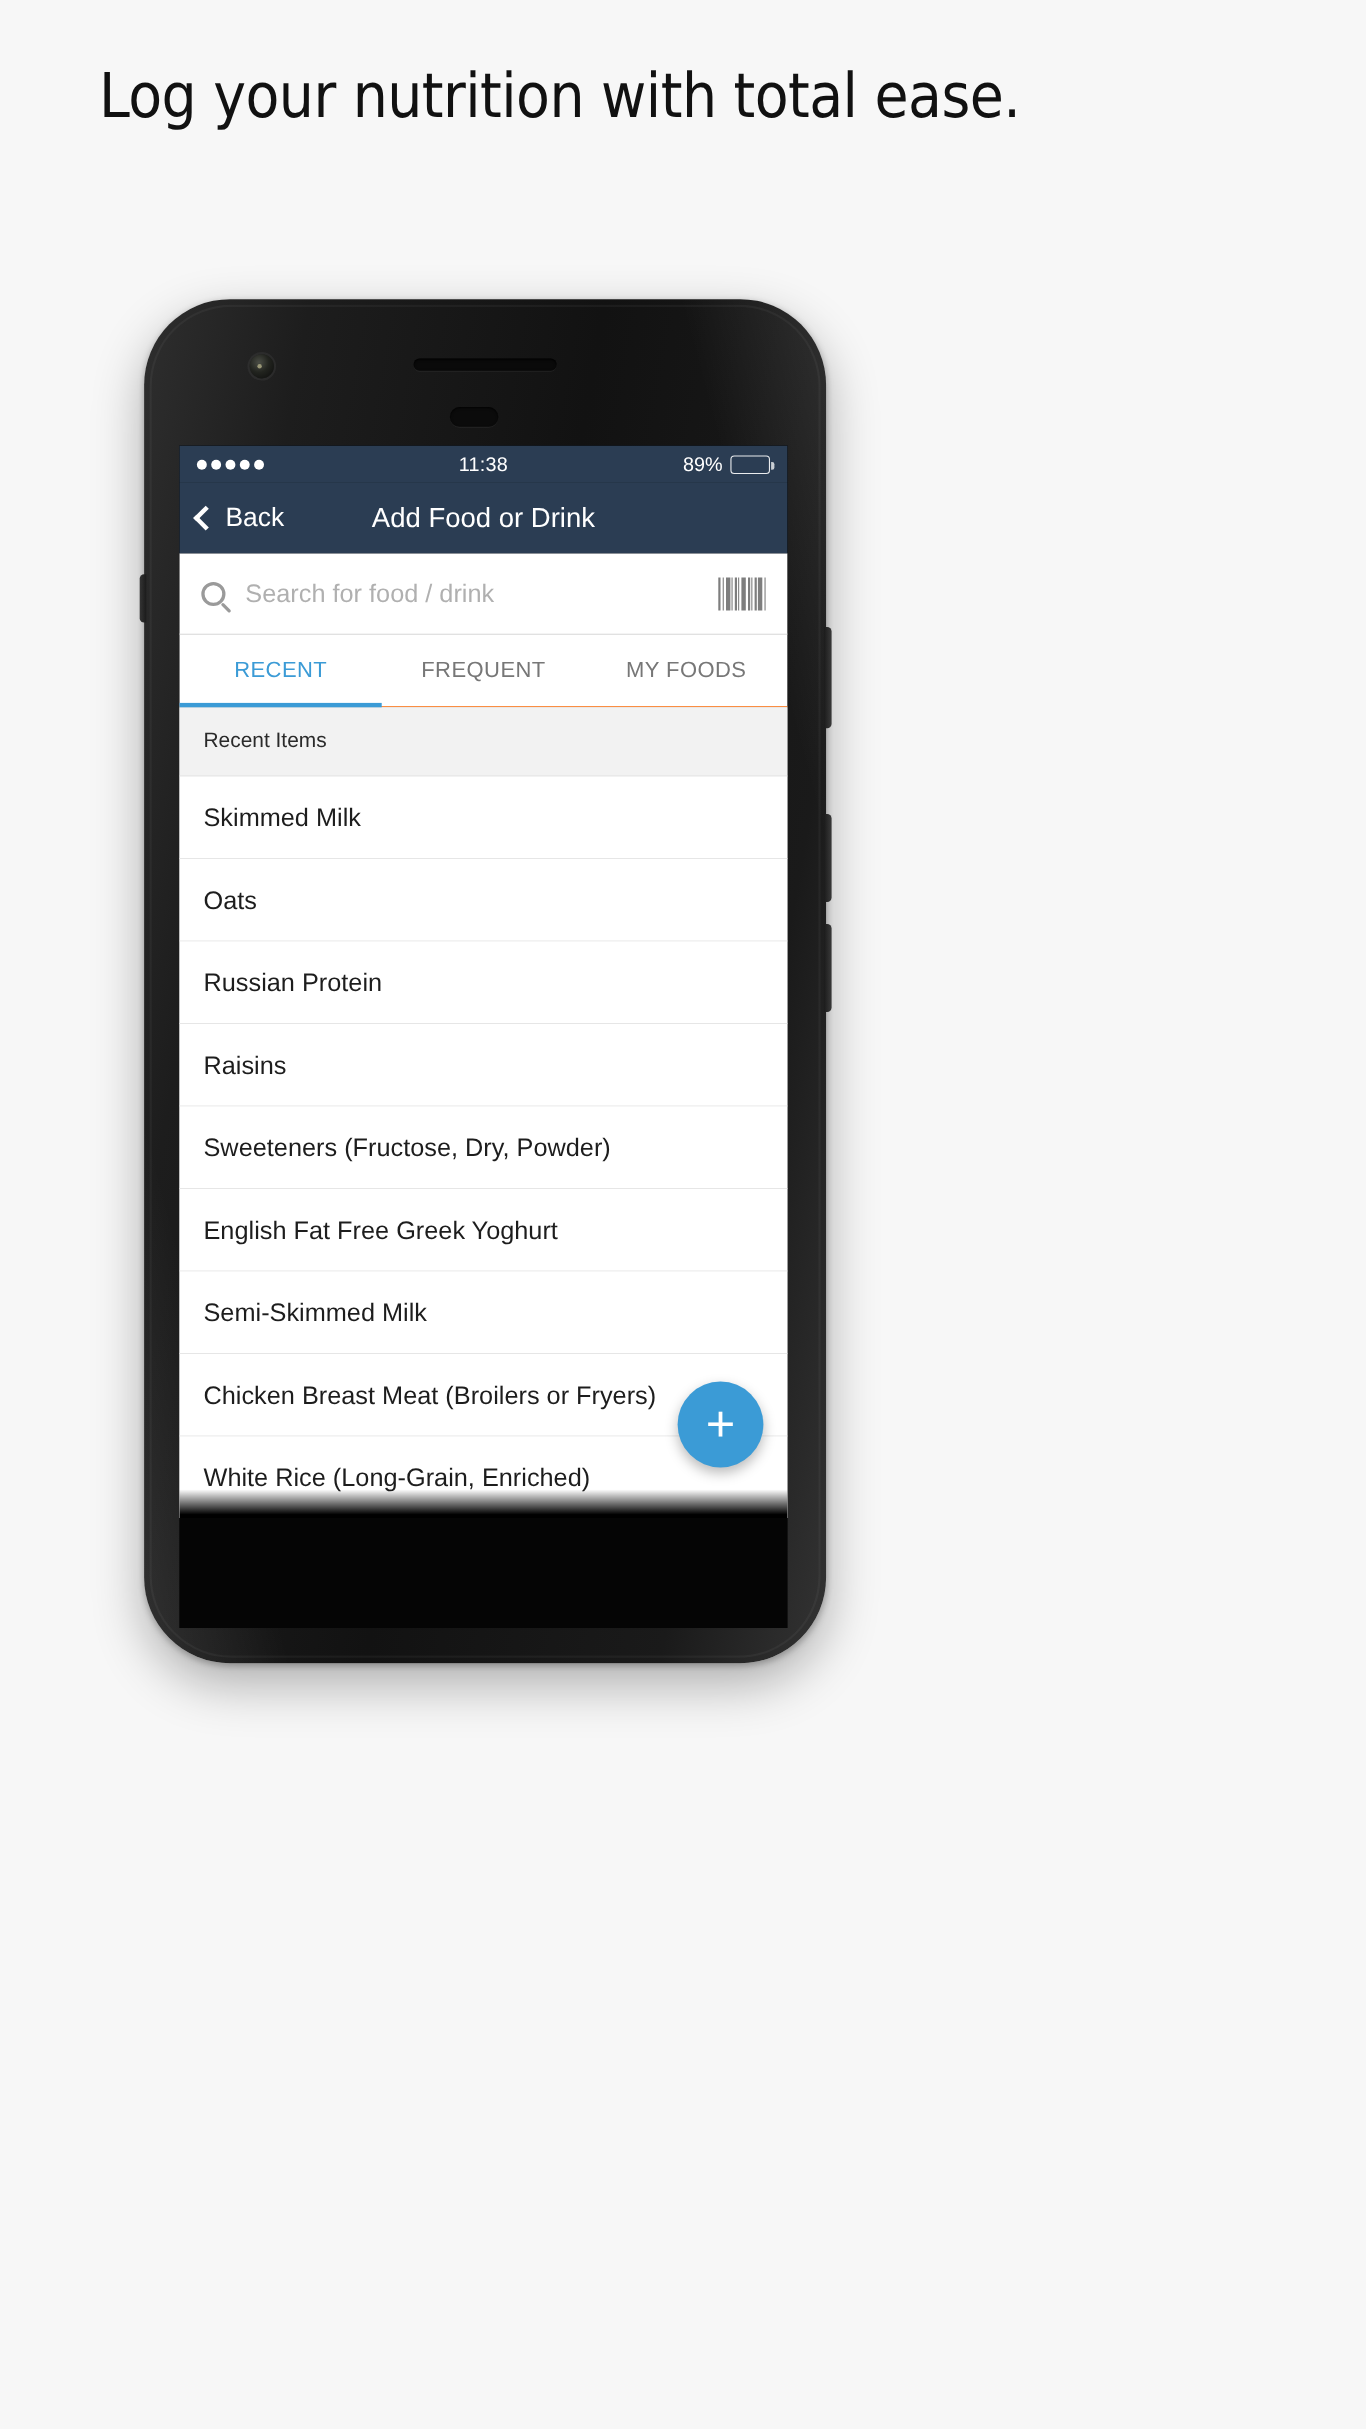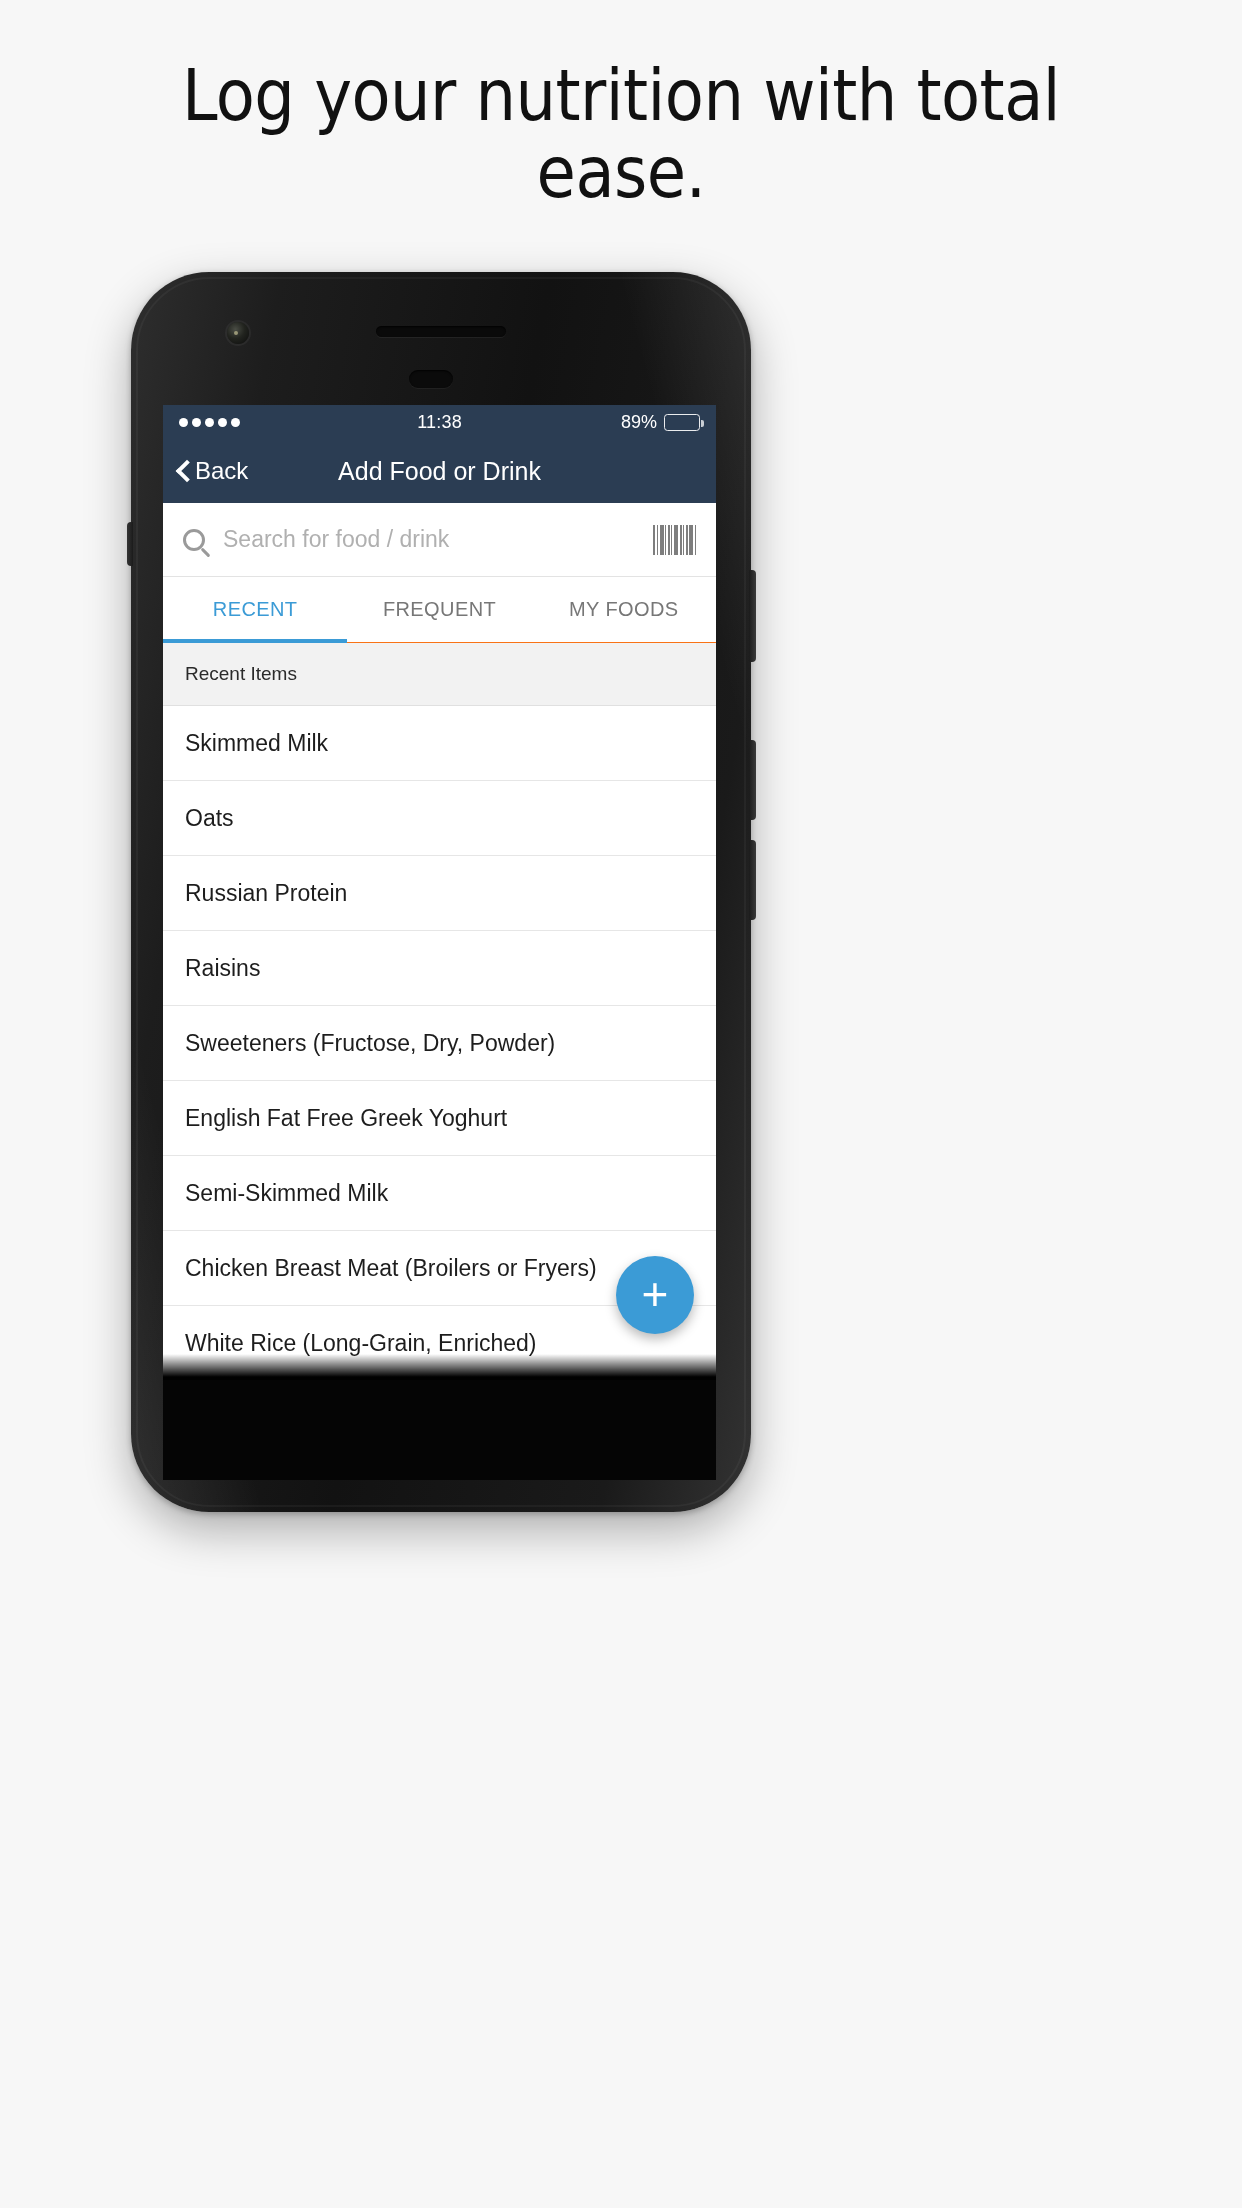--- a/index.html
+++ b/index.html
@@ -8,23 +8,23 @@
     background:#f7f7f7;
     font-family:"Liberation Sans", sans-serif;
     position:relative;
     overflow:hidden;
   }
 
   
   .headline {
     position:absolute;
     top:58px; left:0; right:0;
-    text-align:center;
+    text-align:left;
     font-family:"DejaVu Sans Condensed","DejaVu Sans", sans-serif;
-    font-size:71px;
+    font-size:56px;
     line-height:1.08;
     font-weight:400;
     color:#111;
     letter-spacing:-0.5px;
     padding:0 90px;
   }
 
   
   .phone {
     position:absolute;
@@ -152,21 +152,21 @@
   .navbar {
     height:64px;
     background:#2b3d53;
     display:flex;
     align-items:center;
     position:relative;
     padding:0 16px;
     color:#fff;
   }
   .nav-back {
-    display:flex; align-items:center; 
+    display:flex; align-items:center; gap:10px;
     font-size:24px;
     position:relative; z-index:2;
   }
   .chev {
     width:16px; height:16px;
     border-left:4px solid #fff;
     border-bottom:4px solid #fff;
     transform:rotate(45deg);
     margin-bottom:1px;
   }

